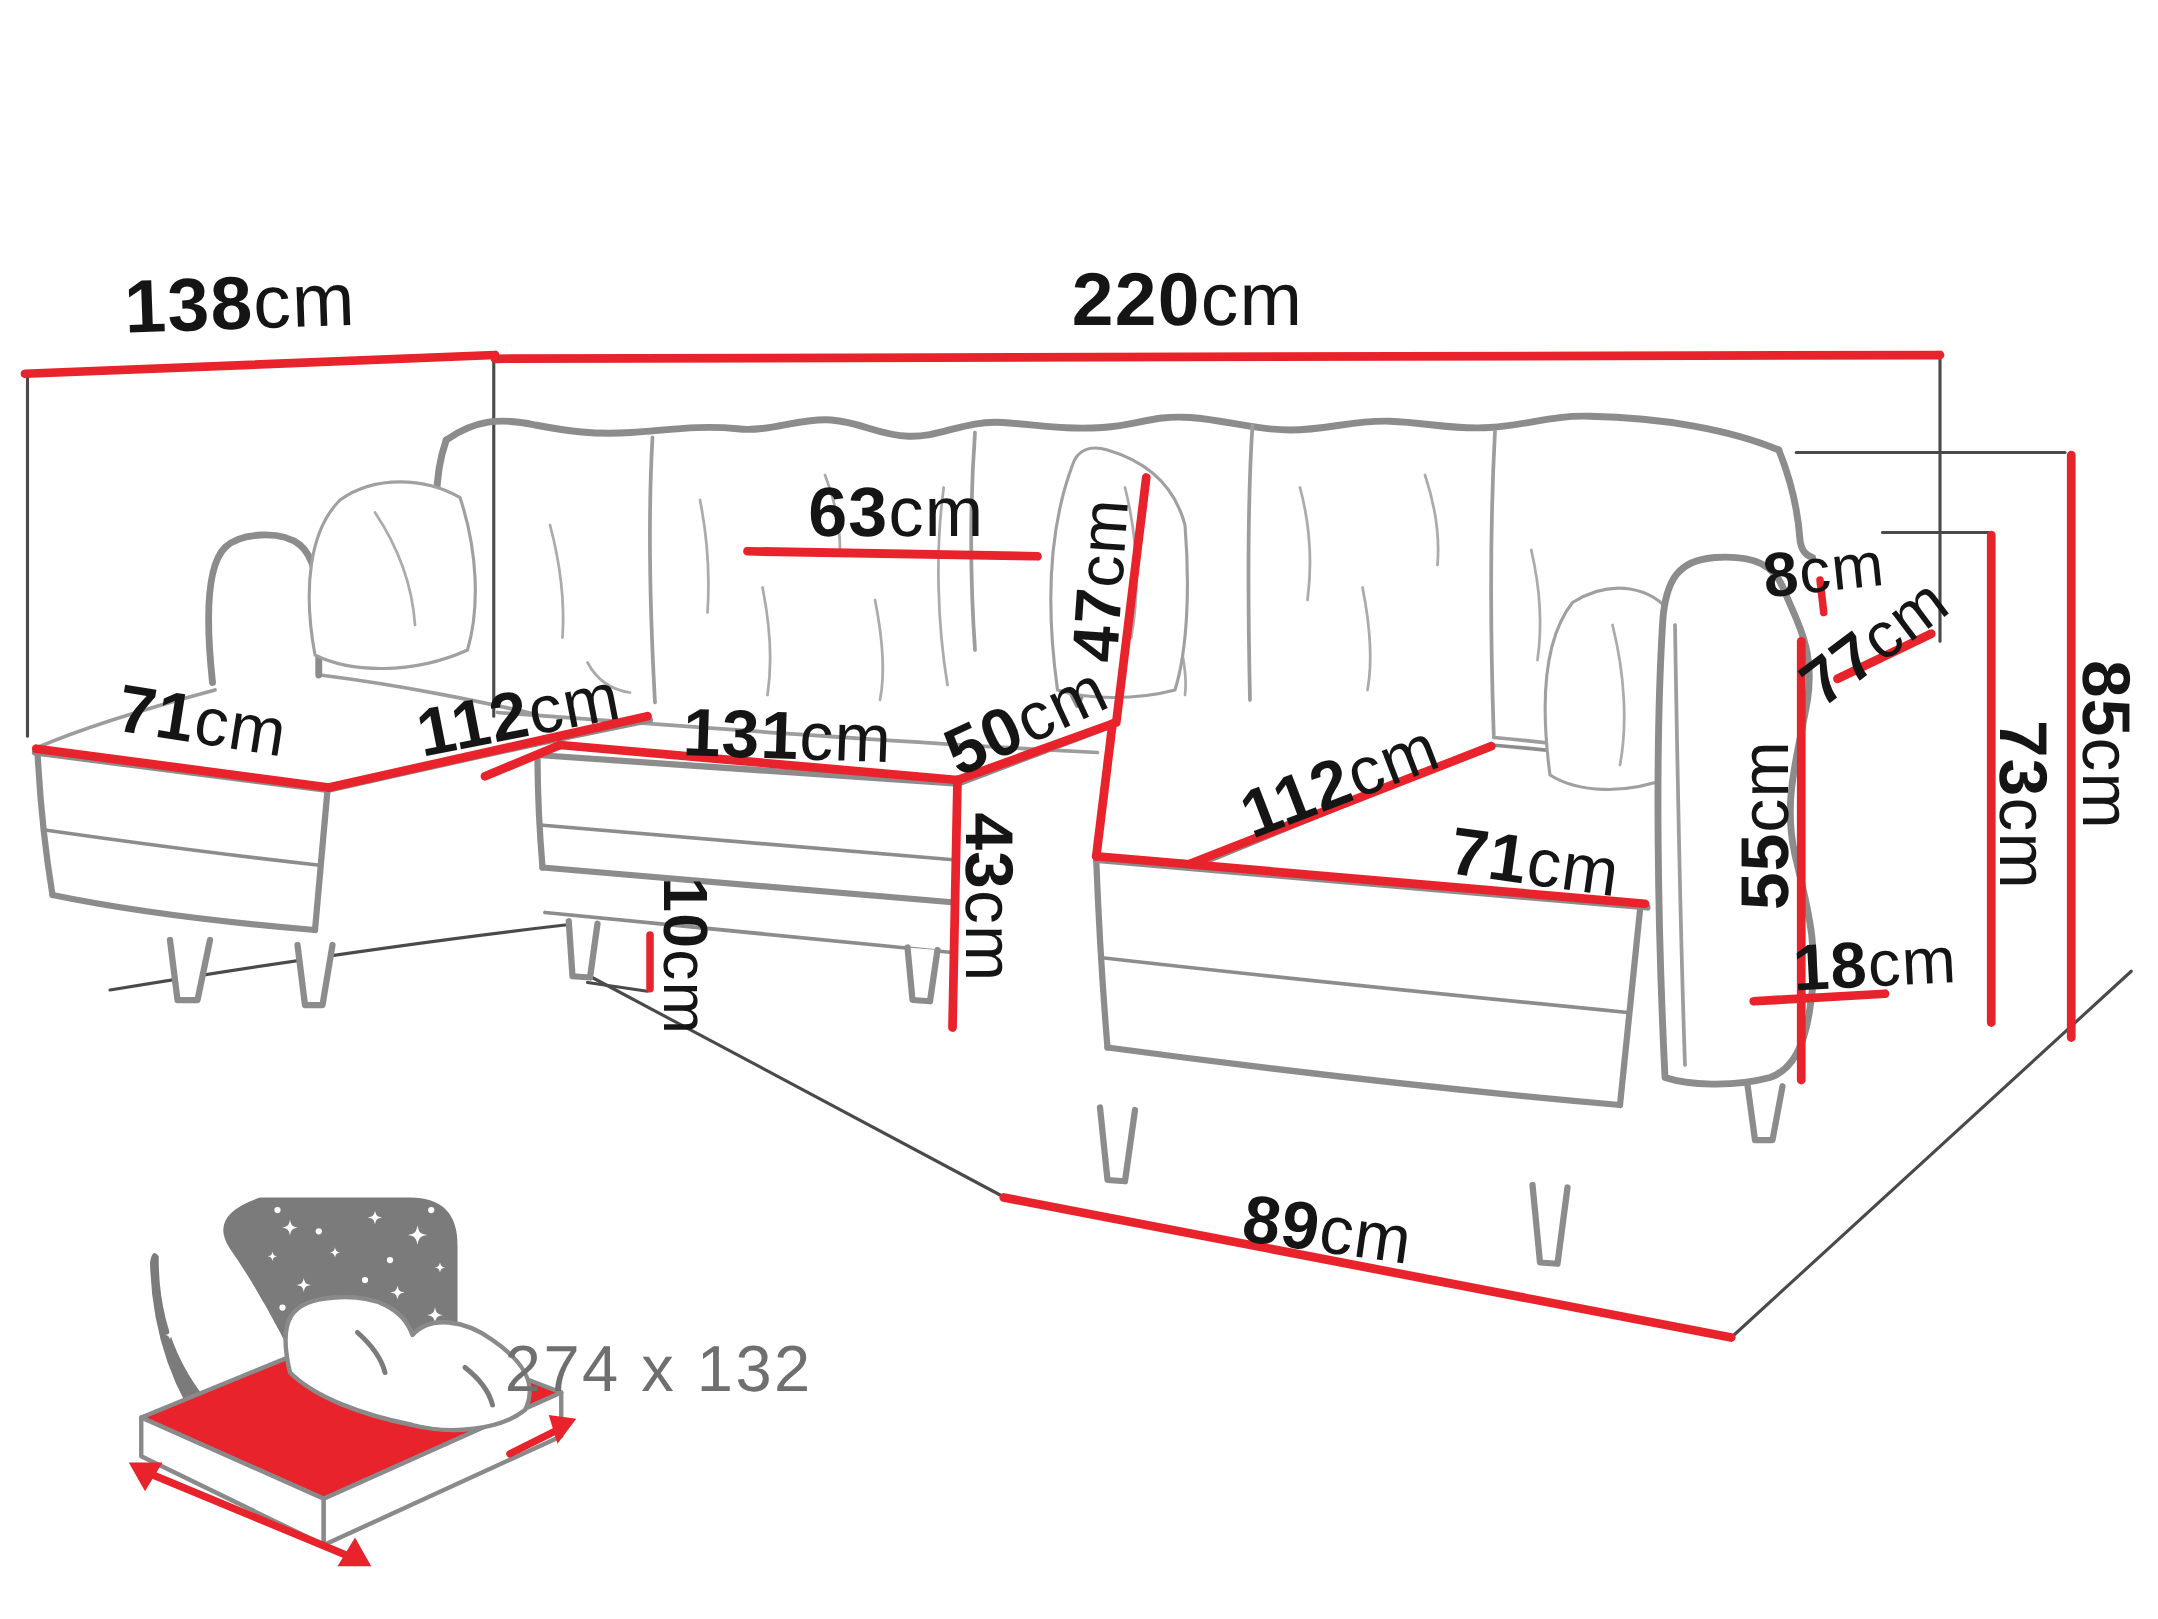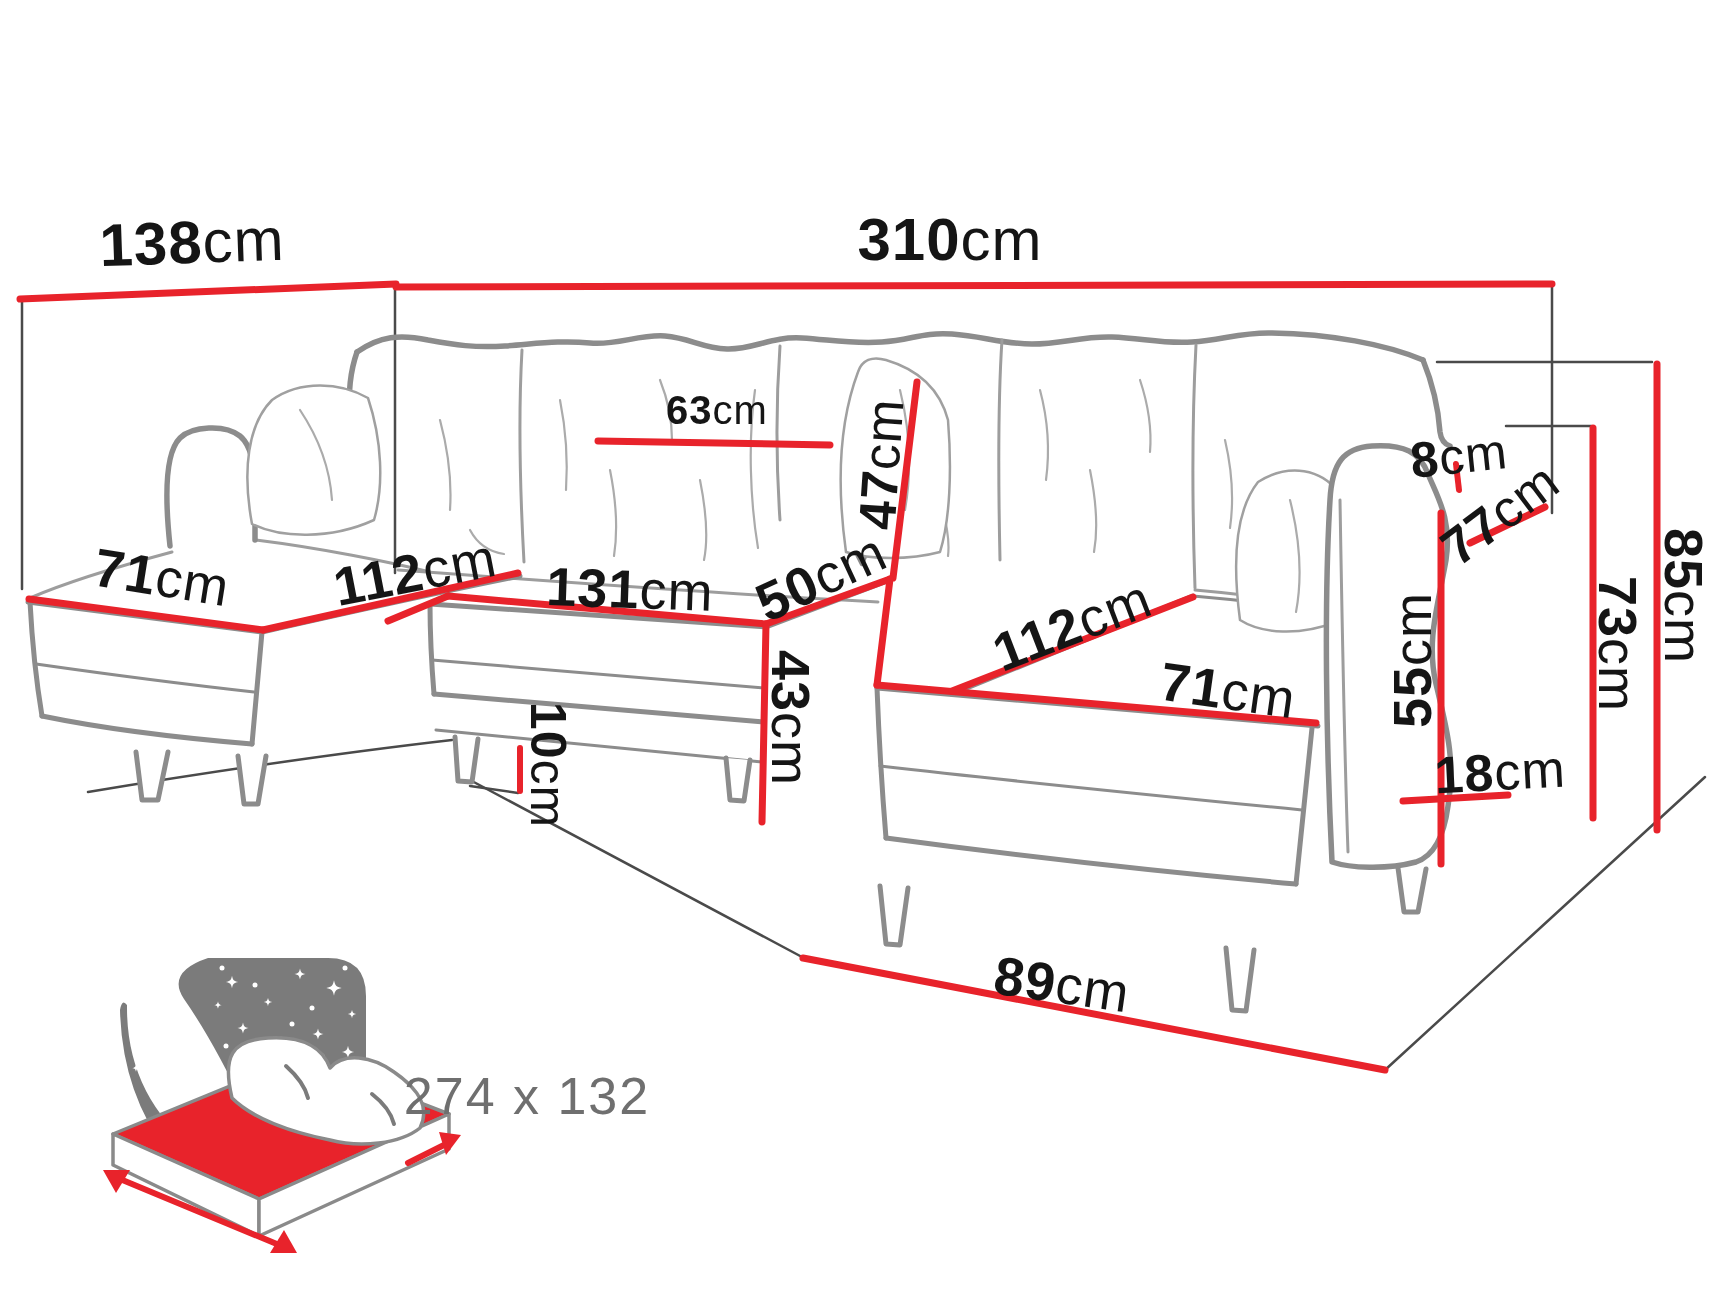--- a/index.html
+++ b/index.html
@@ -204,23 +204,23 @@
       <path d="M 408 1163 L 446 1144" fill="none" stroke-width="6"></path>
       <path d="M 461 1135 L 439 1132 L 446 1155 Z" stroke="none"></path>
     </g>
   </g>
 </svg>
 
 <div class="dim" style="left:192px;top:243px;--r:-2deg;font-size:60px">
   <span class="v">138</span><span class="u">cm</span>
 </div>
 <div class="dim" style="left:950px;top:240px;--r:0deg;font-size:60px">
-  <span class="v">310</span><span class="u">cm</span>
-</div>
-<div class="dim" style="left:717px;top:410px;--r:0deg;font-size:40px">
+  <span class="v">220</span><span class="u">cm</span>
+</div>
+<div class="dim" style="left:717px;top:410px;--r:0deg;font-size:56px">
   <span class="v">63</span><span class="u">cm</span>
 </div>
 <div class="dim" style="left:881px;top:464px;--r:-86deg;font-size:52px">
   <span class="v">47</span><span class="u">cm</span>
 </div>
 <div class="dim" style="left:1459px;top:456px;--r:-6deg;font-size:50px">
   <span class="v">8</span><span class="u">cm</span>
 </div>
 <div class="dim" style="left:1500px;top:514px;--r:-37deg;font-size:52px">
   <span class="v">77</span><span class="u">cm</span>

